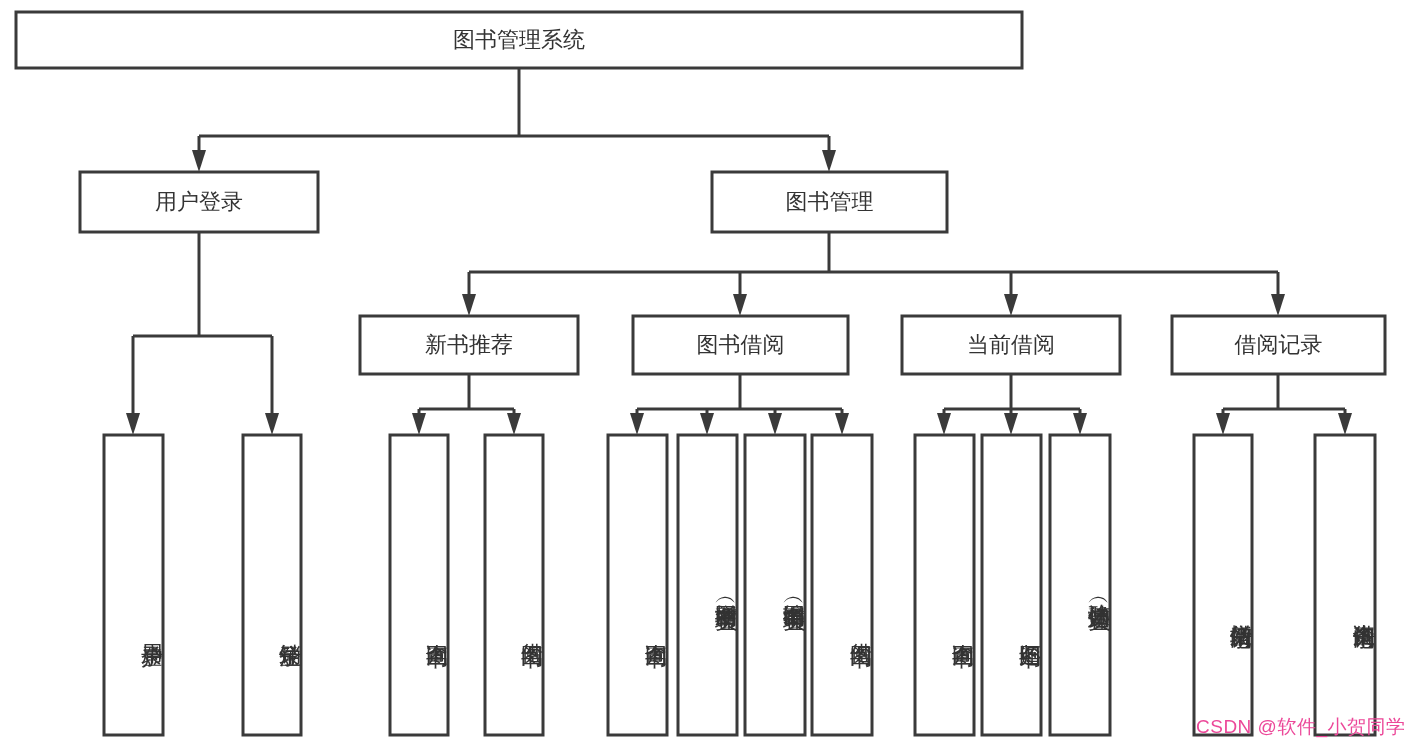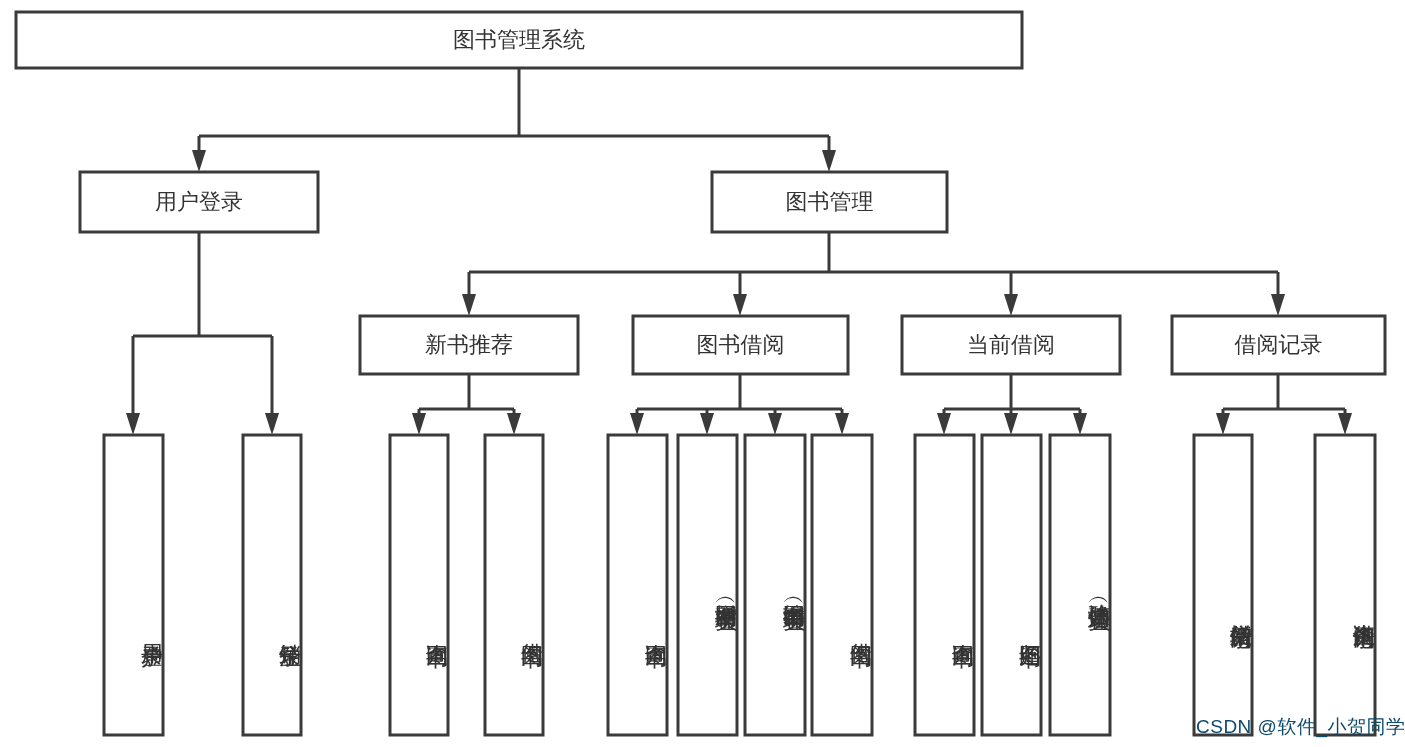--- a/index.html
+++ b/index.html
@@ -217,15 +217,15 @@
       <div class="node-label-v" style="left: 678px; top: 445px; width: 59px; height: 290px;">新增图书（管理员）</div>
       <div class="node-label-v" style="left: 745px; top: 445px; width: 60px; height: 290px;">编辑图书（管理员）</div>
       <div class="node-label-v" style="left: 812px; top: 521px; width: 60px; height: 214px;">借阅图书</div>
       <div class="node-label-v" style="left: 915px; top: 521px; width: 59px; height: 214px;">查询图书</div>
       <div class="node-label-v" style="left: 982px; top: 521px; width: 59px; height: 214px;">归还图书</div>
       <div class="node-label-v" style="left: 1050px; top: 445px; width: 60px; height: 290px;">确认归还（管理员）</div>
       <div class="node-label-v" style="left: 1194px; top: 483px; width: 58px; height: 252px;">新增借阅记录</div>
       <div class="node-label-v" style="left: 1315px; top: 483px; width: 60px; height: 252px;">查询借阅记录</div>
     </div>
 
-  <div class="watermark" style="left: 1196px; top: 714px; color: #0c4a6e;">CSDN @软件_小贺同学</div>
+  <div class="watermark" style="left: 1196px; top: 714px; color: #ec4899;">CSDN @软件_小贺同学</div>
 
 </div>
 
 </body></html>

